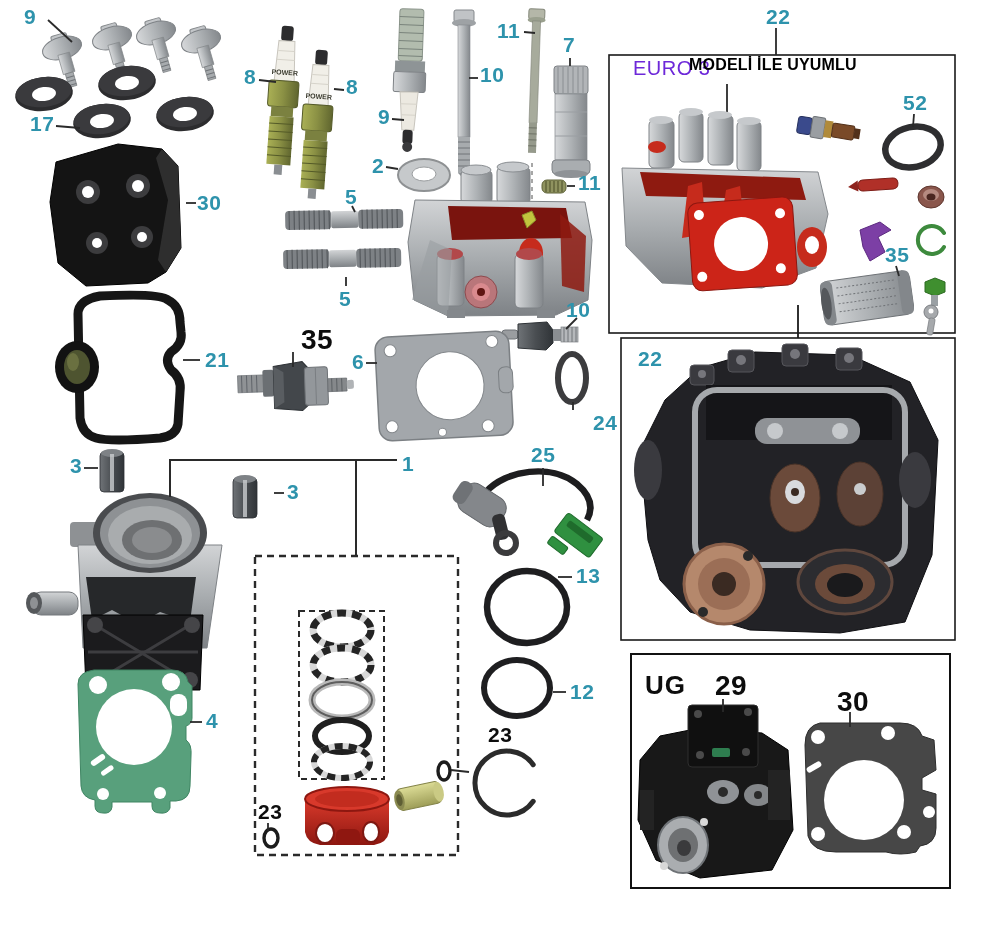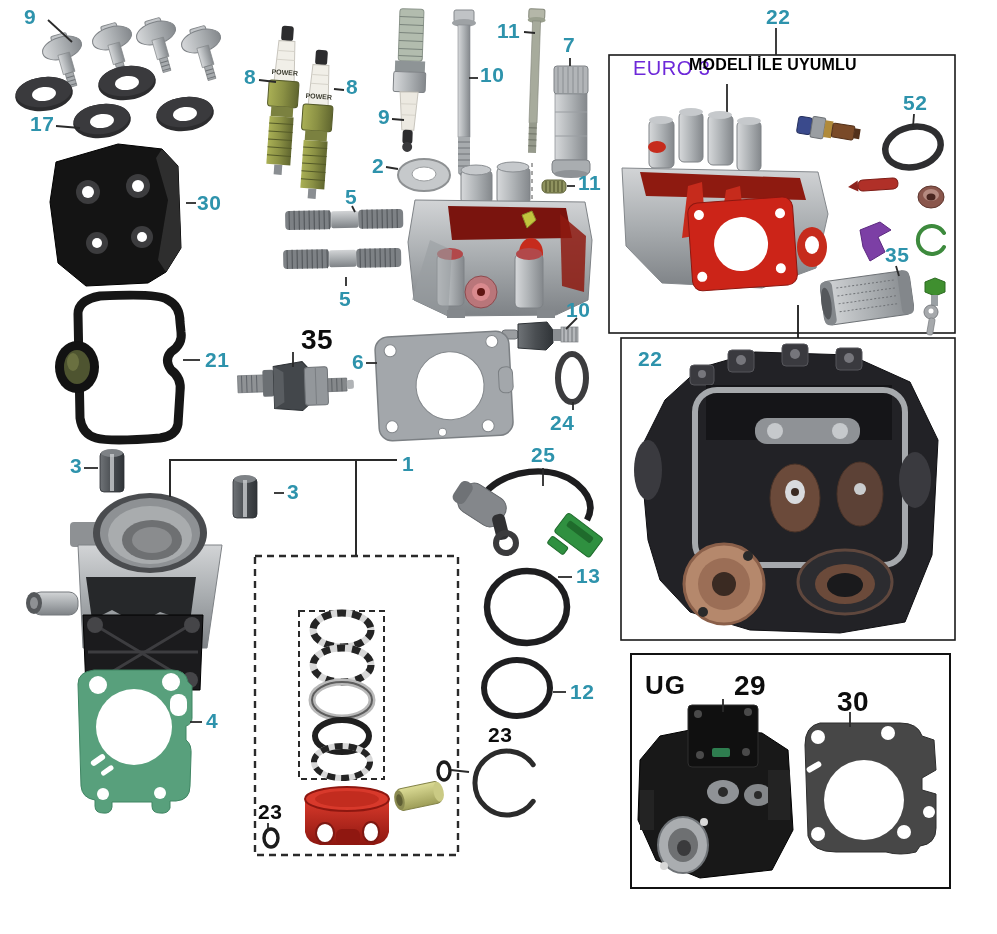--- a/index.html
+++ b/index.html
@@ -611,37 +611,37 @@
 <div class="lbl" style="left:378px;top:106px">9</div>
 <div class="lbl" style="left:372px;top:155px">2</div>
 <div class="lbl" style="left:480px;top:64px">10</div>
 <div class="lbl" style="left:497px;top:20px">11</div>
 <div class="lbl" style="left:563px;top:34px">7</div>
 <div class="lbl" style="left:345px;top:186px">5</div>
 <div class="lbl" style="left:339px;top:288px">5</div>
 <div class="lbl" style="left:578px;top:172px">11</div>
 <div class="lbl" style="left:566px;top:299px">10</div>
 <div class="lbl" style="left:352px;top:351px">6</div>
-<div class="lbl" style="left:550px;top:412px">24</div>
+<div class="lbl" style="left:593px;top:412px">24</div>
 <div class="lbl dark sz24" style="left:276px;top:326px">35</div>
 <div class="lbl" style="left:70px;top:455px">3</div>
 <div class="lbl" style="left:287px;top:481px">3</div>
 <div class="lbl" style="left:402px;top:453px">1</div>
 <div class="lbl" style="left:531px;top:444px">25</div>
 <div class="lbl" style="left:576px;top:565px">13</div>
 <div class="lbl" style="left:570px;top:681px">12</div>
 <div class="lbl dark" style="left:258px;top:801px">23</div>
 <div class="lbl dark" style="left:488px;top:724px">23</div>
 <div class="lbl" style="left:206px;top:710px">4</div>
 
 <div class="lbl" style="left:766px;top:6px">22</div>
 <div class="lbl" style="left:903px;top:92px">52</div>
 <div class="lbl" style="left:885px;top:244px">35</div>
 <div class="euro-reg">EURO 3</div>
 <div class="euro-bold">MODELİ İLE UYUMLU</div>
 
 <div class="lbl" style="left:638px;top:348px">22</div>
 
 <div class="lbl dark sz26" style="left:645px;top:672px">UG</div>
-<div class="lbl dark sz24" style="left:709px;top:672px">29</div>
+<div class="lbl dark sz24" style="left:690px;top:672px">29</div>
 <div class="lbl dark sz24" style="left:812px;top:688px">30</div>
 
 </div>
 
 </body></html>

